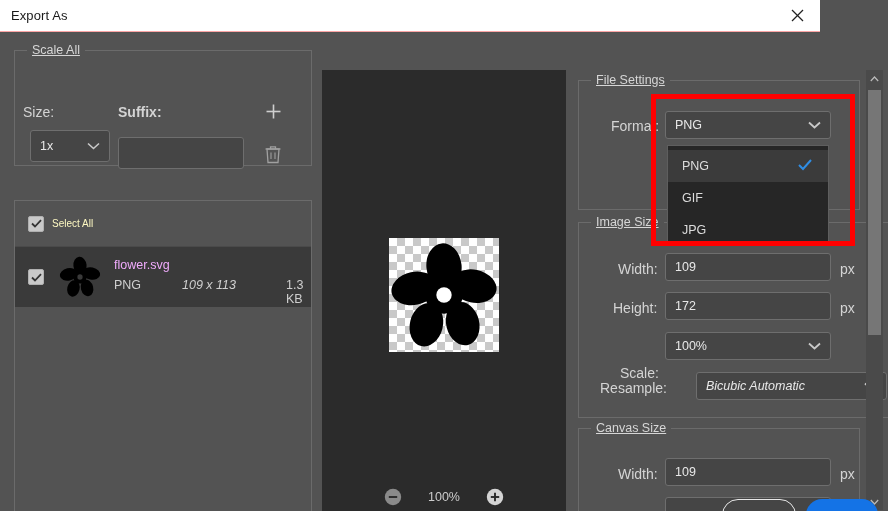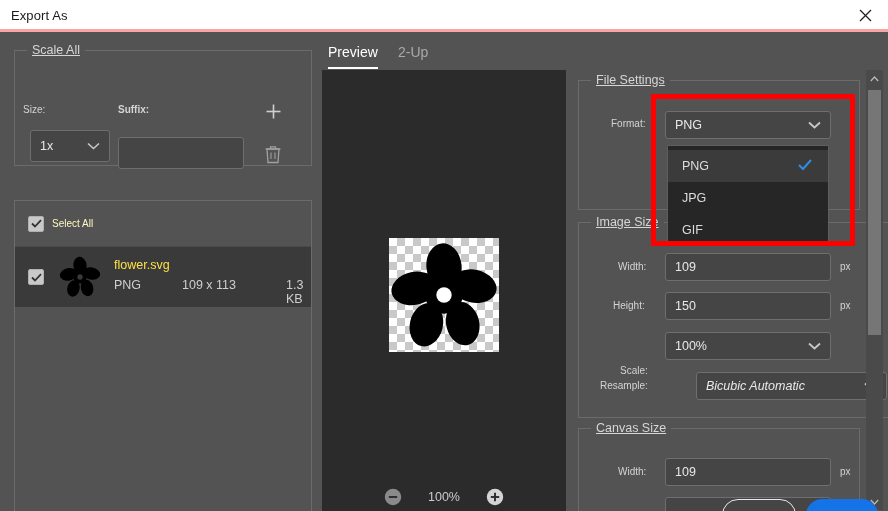--- a/index.html
+++ b/index.html
@@ -6,22 +6,22 @@
   html, body {
     width: 888px; height: 511px;
     overflow: hidden;
     font-family: "Liberation Sans", sans-serif;
     background: #535353;
   }
   .window { position: relative; width: 888px; height: 511px; background: #535353; }
 
   
   .titlebar {
-    position: absolute; left: 0; top: 0; width: 888px; height: 32px;
-    background: #ffffff; border-bottom: 3px solid #fca5a5;
+    position: absolute; left: 0; top: 0; width: 820px; height: 32px;
+    background: #ffffff; border-bottom: 1px solid #fca5a5;
   }
   .titlebar-text {
     position: absolute; left: 11px; top: 8px;
     font-size: 13px; color: #1a1a1a; letter-spacing: .1px;
   }
   .close-btn {
     position: absolute; right: 0; top: 0; width: 46px; height: 31px;
     display: flex; align-items: center; justify-content: center;
     cursor: pointer;
   }
@@ -36,21 +36,21 @@
   .groupbox {
     position: absolute;
     border: 1px solid #6b6b6b;
   }
   .group-title {
     position: absolute; top: -8px; left: 12px;
     background: #535353; padding: 0 5px;
     font-size: 12.5px; color: #d6d6d6; white-space: nowrap; text-decoration: underline;
   }
 
-  .lbl { font-size: 10px; color: #d4d4d4; text-align: right; }
+  .lbl { font-size: 14px; color: #d4d4d4; text-align: right; }
 
   .field {
     background: #454545; border: 1px solid #6e6e6e; border-radius: 3px;
     color: #e8e8e8; font-size: 12.5px;
     display: flex; align-items: center;
     padding: 0 9px;
   }
   .field.select { justify-content: space-between; cursor: pointer; }
   .chev { width: 13px; height: 8px; flex: 0 0 auto; }
 
@@ -91,23 +91,23 @@
   }
   #select-all-label { margin-left: 8px; font-size: 10px; color: #fef9c3; }
 
   #file-row {
     position: absolute; left: 0; top: 46px; width: 296px; height: 60px;
     background: #3a3a3a; display: flex; align-items: center; cursor: pointer;
   }
   #file-row .cbx { margin-left: 13px; }
   #file-thumb { width: 44px; height: 44px; margin-left: 14px; flex: 0 0 auto; }
   #file-meta { margin-left: 12px; position: relative; width: 200px; height: 42px; }
-  #file-name { position: absolute; left: 0; top: 2px; font-size: 12.5px; color: #fde047; }
+  #file-name { position: absolute; left: 0; top: 2px; font-size: 12.5px; color: #f0abfc; }
   #file-format { position: absolute; left: 0; top: 22px; font-size: 12.5px; color: #cfcfcf; }
-  #file-dims { position: absolute; left: 68px; top: 22px; font-size: 12.5px; color: #cfcfcf; }
+  #file-dims { position: absolute; left: 68px; top: 22px; font-size: 12.5px; color: #cfcfcf; font-style: italic; }
   #file-size { position: absolute; left: 172px; top: 22px; font-size: 12.5px; color: #cfcfcf; }
 
   
   #preview-tabs {
     position: absolute; left: 322px; top: 12px; width: 250px; height: 30px;
   }
   .tab {
     position: absolute; top: 0; font-size: 14px; cursor: pointer; padding-bottom: 7px;
   }
   #tab-preview { left: 6px; color: #ffffff; border-bottom: 2px solid #ffffff; }
@@ -285,24 +285,20 @@
         </svg>
         <div id="file-meta">
           <span id="file-name">flower.svg</span>
           <span id="file-format">PNG</span>
           <span id="file-dims">109 x 113</span>
           <span id="file-size">1.3 KB</span>
         </div>
       </div>
     </div>
 
-    <div id="preview-tabs">
-      <div class="tab" id="tab-preview">Preview</div>
-      <div class="tab" id="tab-2up">2-Up</div>
-    </div>
 
     <div id="preview-panel">
       <div id="preview-canvas">
         <div id="preview-image-box">
           <svg width="110" height="114" viewBox="0 0 100 100">
             <g fill="#000">
               <ellipse cx="50" cy="24" rx="16" ry="21" transform="rotate(-6 50 24)"></ellipse>
               <ellipse cx="77" cy="42" rx="21" ry="15" transform="rotate(12 77 42)"></ellipse>
               <ellipse cx="23" cy="44" rx="21" ry="15" transform="rotate(-12 23 44)"></ellipse>
               <ellipse cx="34" cy="77" rx="15" ry="20" transform="rotate(14 34 77)"></ellipse>
@@ -339,39 +335,39 @@
     </div>
 
     <div id="format-dropdown">
       <div class="dd-item selected">
         <span>PNG</span>
         <svg class="dd-check" viewBox="0 0 14 12">
           <polyline points="1,6 5,10 13,1" fill="none" stroke="#2f8de4" stroke-width="2"></polyline>
         </svg>
       </div>
       <div class="dd-item">
+        <span>GIF</span>
+      </div>
+      <div class="dd-item">
         <span>JPG</span>
-      </div>
-      <div class="dd-item">
-        <span>GIF</span>
       </div>
     </div>
 
     <div class="groupbox" id="image-size-group">
       <span class="group-title">Image Size</span>
     </div>
     <span class="lbl" id="width-label">Width:</span>
     <div class="field" id="width-input">
       <span>109</span>
     </div>
     <span class="lbl" id="width-unit">px</span>
 
     <span class="lbl" id="height-label">Height:</span>
     <div class="field" id="height-input">
-      <span>150</span>
+      <span>172</span>
     </div>
     <span class="lbl" id="height-unit">px</span>
 
     <span class="lbl" id="scale-label">Scale:</span>
     <div class="field select" id="scale-select">
       <span>100%</span>
       <svg class="chev" viewBox="0 0 13 8">
         <polyline points="1,1.5 6.5,6.5 12,1.5" fill="none" stroke="#c9c9c9" stroke-width="1.8"></polyline>
       </svg>
     </div>

